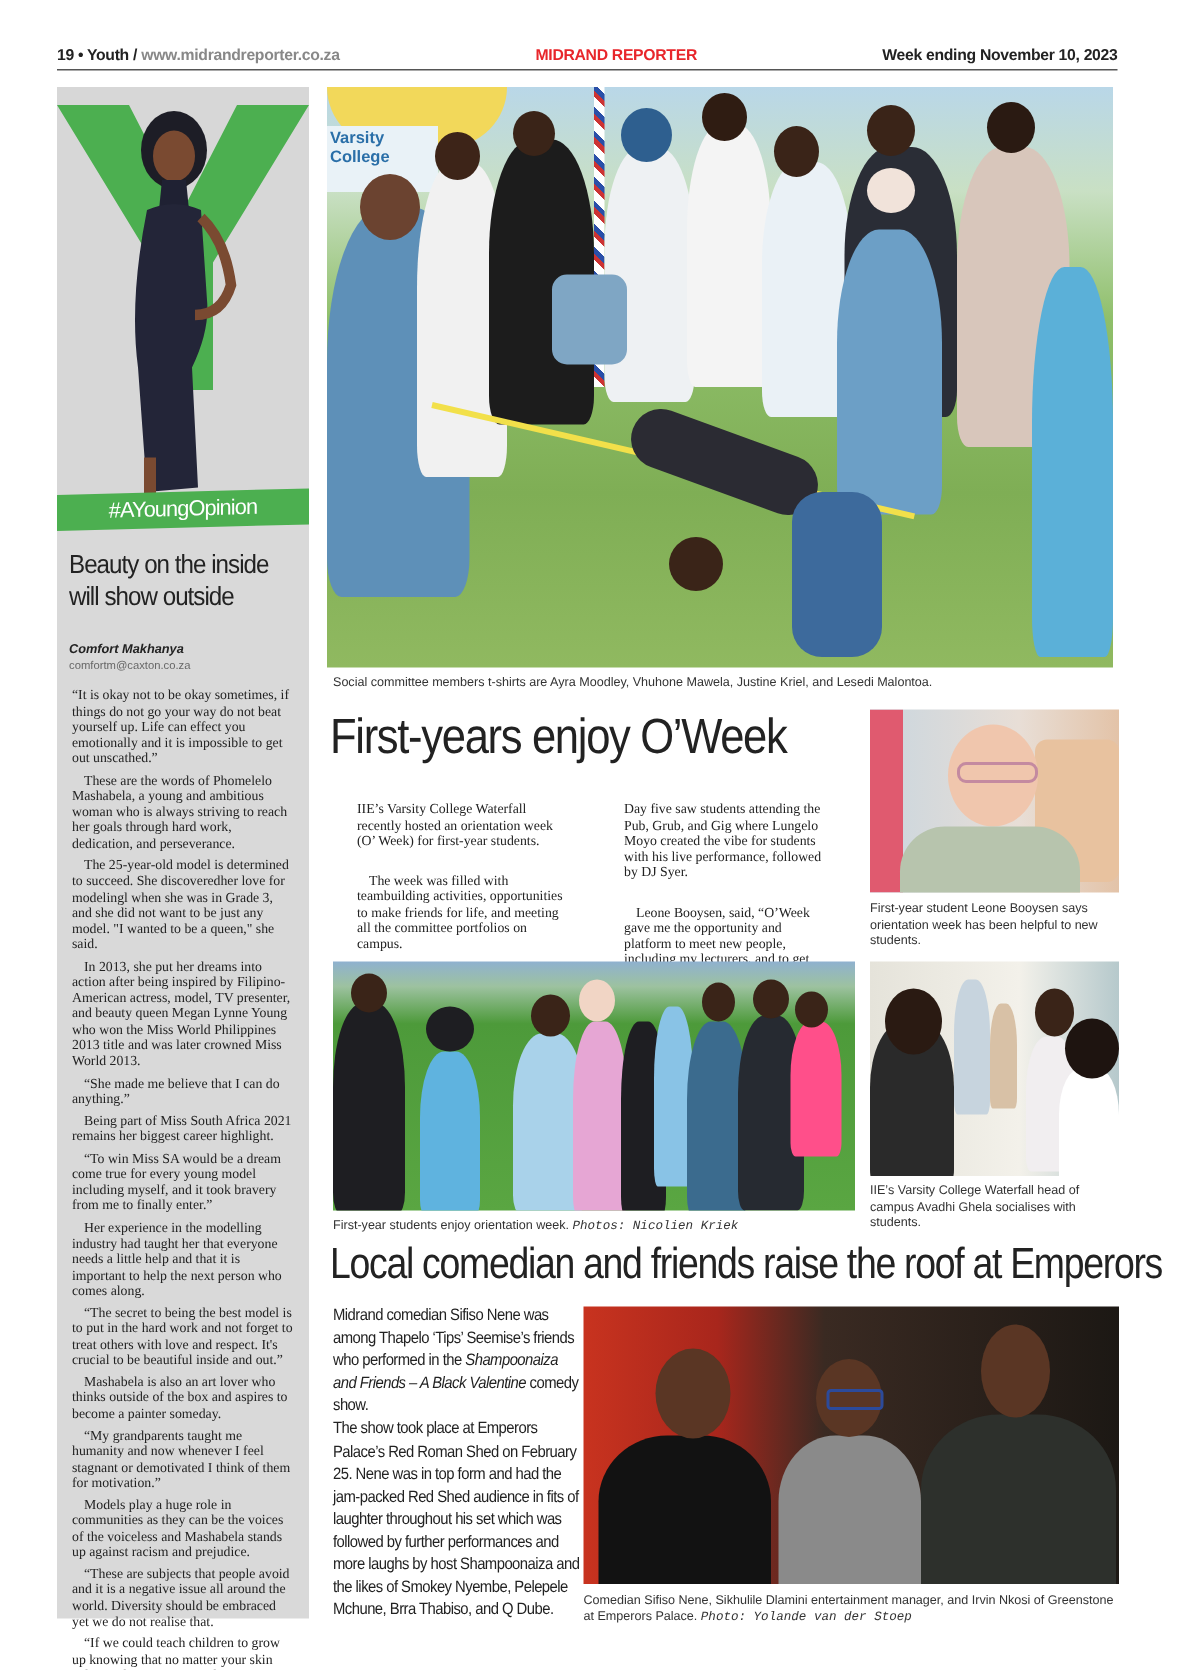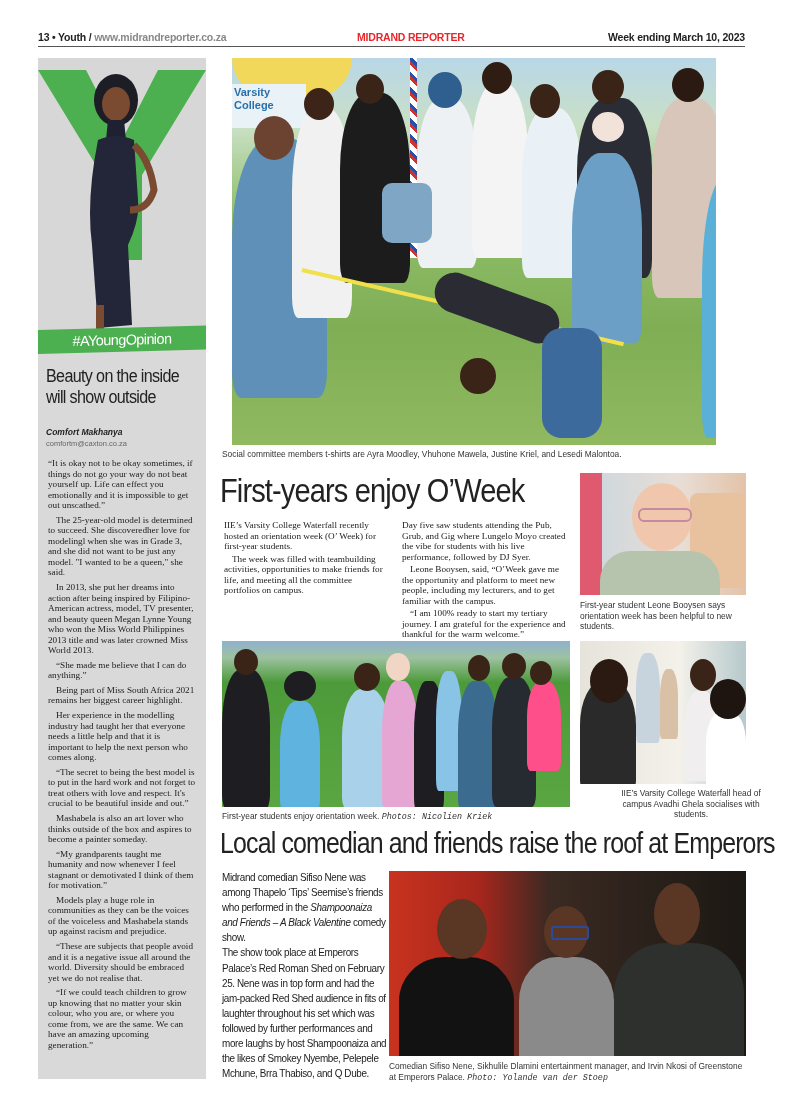--- a/index.html
+++ b/index.html
@@ -20,43 +20,43 @@
   .tagbar{position:absolute;left:0;top:272px;width:168px;height:24px;background:#4caf50;color:#fff;font-family:"Liberation Sans",sans-serif;font-size:14.5px;line-height:24px;text-align:center;letter-spacing:-0.6px;transform:skewY(-1.5deg);transform-origin:left;}
   .op-title{position:absolute;left:8px;top:308px;width:156px;font-family:"Liberation Sans",sans-serif;font-size:17.5px;line-height:21px;color:#222;letter-spacing:-0.7px;transform:scaleX(0.92);transform-origin:left;}
   .byline{position:absolute;left:8px;top:369px;font-family:"Liberation Sans",sans-serif;font-weight:bold;font-style:italic;font-size:8.5px;color:#222;text-align:right;}
   .email{position:absolute;left:8px;top:381px;font-family:"Liberation Sans",sans-serif;font-size:7.5px;color:#666;}
   .op-body{position:absolute;left:6px;top:396px;width:156px;font-size:9.2px;line-height:10.55px;color:#222;}
   .op-body p{margin:4px;text-indent:8px;}
   .op-body p:first-child{text-indent:0;}
 
   
   .photo{position:absolute;overflow:hidden;}
-  .main-photo{left:232px;top:58px;width:484px;height:387px;background:linear-gradient(180deg,#b9d7e8 0%,#c9e0c4 18%,#8fbf6a 40%,#7fae55 70%,#90b960 100%);}
+  .main-photo{left:218px;top:58px;width:524px;height:387px;background:linear-gradient(180deg,#b9d7e8 0%,#c9e0c4 18%,#8fbf6a 40%,#7fae55 70%,#90b960 100%);}
   .cap{position:absolute;font-family:"Liberation Sans",sans-serif;font-size:8.4px;line-height:10.5px;color:#333;}
   .cap i{font-style:italic;font-family:Liberation Mono, monospace;}
 
   .h1{position:absolute;font-family:"Liberation Sans",sans-serif;color:#222;letter-spacing:-1px;transform-origin:left;}
   .col{position:absolute;font-size:9.2px;line-height:10.55px;color:#222;}
-  .col p{margin:2px;text-indent:8px;}
+  .col p{margin:16px;text-indent:8px;}
   .col p:first-child{text-indent:0;}
 
   .sans-col{position:absolute;font-family:"Liberation Sans",sans-serif;font-size:11px;line-height:15.1px;color:#222;letter-spacing:-0.4px;transform:scaleX(0.9);transform-origin:left;width:185px;}
   .sans-col p{margin:0;}
   .sans-col i{font-style:italic;}
 
   .person{position:absolute;border-radius:40% 40% 10% 10%;}
   .head{position:absolute;border-radius:50%;}
 </style>
 </head>
 <body>
 
 <div class="abs hdr">
-  <span class="left"><span>13 • Youth / </span><span class="url">www.midrandreporter.co.za</span></span>
+  <span class="left"><span>19 • Youth / </span><span class="url">www.midrandreporter.co.za</span></span>
   <span class="center">MIDRAND REPORTER</span>
-  <span class="right">Week ending March 10, 2023</span>
+  <span class="right">Week ending November 10, 2023</span>
 </div>
 
 <div class="abs sidebar">
   <div class="hero">
     <svg class="bigY" viewBox="0 0 168 200">
       <polygon points="0,0 48,0 84,70 120,0 168,0 104,105 104,190 64,190 64,105" fill="#4caf50"></polygon>
     </svg>
     <svg class="model" viewBox="0 0 95 262">
       <ellipse cx="48" cy="30" rx="22" ry="26" fill="#1d1d26"></ellipse>
       <ellipse cx="48" cy="34" rx="14" ry="17" fill="#7a4a31"></ellipse>
@@ -65,24 +65,26 @@
       <path d="M66 75 Q82 90 86 120 Q80 140 62 140" stroke="#7a4a31" stroke-width="7" fill="none"></path>
       <rect x="28" y="235" width="8" height="25" fill="#7a4a31"></rect>
     </svg>
   </div>
   <div class="tagbar">#AYoungOpinion</div>
   <div class="op-title">Beauty on the inside will show outside</div>
   <div class="byline">Comfort Makhanya</div>
   <div class="email">comfortm@caxton.co.za</div>
   <div class="op-body">
     <p>“It is okay not to be okay sometimes, if things do not go your way do not beat yourself up. Life can effect you emotionally and it is impossible to get out unscathed.”</p>
+    <p>These are the words of Phomelelo Mashabela, a young and ambitious woman who is always striving to reach her goals through hard work, dedication, and perseverance.</p>
     <p>The 25-year-old model is determined to succeed. She discoveredher love for modelingl when she was in Grade 3, and she did not want to be just any model. "I wanted to be a queen," she said.</p>
     <p>In 2013, she put her dreams into action after being inspired by Filipino-American actress, model, TV presenter, and beauty queen Megan Lynne Young who won the Miss World Philippines 2013 title and was later crowned Miss World 2013.</p>
     <p>“She made me believe that I can do anything.”</p>
     <p>Being part of Miss South Africa 2021 remains her biggest career highlight.</p>
+    <p>“To win Miss SA would be a dream come true for every young model including myself, and it took bravery from me to finally enter.”</p>
     <p>Her experience in the modelling industry had taught her that everyone needs a little help and that it is important to help the next person who comes along.</p>
     <p>“The secret to being the best model is to put in the hard work and not forget to treat others with love and respect. It's crucial to be beautiful inside and out.”</p>
     <p>Mashabela is also an art lover who thinks outside of the box and aspires to become a painter someday.</p>
     <p>“My grandparents taught me humanity and now whenever I feel stagnant or demotivated I think of them for motivation.”</p>
     <p>Models play a huge role in communities as they can be the voices of the voiceless and Mashabela stands up against racism and prejudice.</p>
     <p>“These are subjects that people avoid and it is a negative issue all around the world. Diversity should be embraced yet we do not realise that.</p>
     <p>“If we could teach children to grow up knowing that no matter your skin colour, who you are, or where you come from, we are the same. We can have an amazing upcoming generation.”</p>
   </div>
 </div>
 
@@ -166,21 +168,21 @@
 <div class="photo" style="left:580px;top:641px;width:166px;height:143px;background:linear-gradient(90deg,#e5e3da,#f3f1ea 60%,#b6c9cc);">
   <div class="person" style="left:0;top:40px;width:56px;height:110px;background:#2a2a2a;"></div>
   <div class="head" style="left:10px;top:18px;width:38px;height:44px;background:#2a1a12;"></div>
   <div class="person" style="left:56px;top:12px;width:24px;height:90px;background:#c7d4de;"></div>
   <div class="person" style="left:80px;top:28px;width:18px;height:70px;background:#d8c1a6;"></div>
   <div class="person" style="left:104px;top:50px;width:34px;height:90px;background:#f1eef0;"></div>
   <div class="head" style="left:110px;top:18px;width:26px;height:32px;background:#3a2418;"></div>
   <div class="person" style="left:126px;top:70px;width:40px;height:80px;background:#ffffff;"></div>
   <div class="head" style="left:130px;top:38px;width:36px;height:40px;background:#1e1410;"></div>
 </div>
-<div class="cap" style="left:608px;top:788px;width:166px;text-align:center;">IIE’s Varsity College Waterfall head of campus Avadhi Ghela socialises with students.</div>
+<div class="cap" style="left:580px;top:788px;width:166px;">IIE’s Varsity College Waterfall head of campus Avadhi Ghela socialises with students.</div>
 
 <div class="h1" style="left:220px;top:826px;font-size:29px;line-height:34px;transform:scaleX(0.86);white-space:nowrap;">Local comedian and friends raise the roof at Emperors</div>
 
 <div class="sans-col" style="left:222px;top:870px;">
   <p><span>Midrand comedian Sifiso Nene was among Thapelo ‘Tips’ Seemise’s friends who performed in the </span><i>Shampoonaiza and Friends – A Black Valentine</i><span> comedy show.</span></p>
   <p>The show took place at Emperors Palace’s Red Roman Shed on February 25. Nene was in top form and had the jam-packed Red Shed audience in fits of laughter throughout his set which was followed by further performances and more laughs by host Shampoonaiza and the likes of Smokey Nyembe, Pelepele Mchune, Brra Thabiso, and Q Dube.</p>
 </div>
 
 <div class="photo" style="left:389px;top:871px;width:357px;height:185px;background:linear-gradient(90deg,#c8331f 0%,#a8261c 25%,#3a2a22 45%,#1c1814 100%);">
   <div class="person" style="left:10px;top:86px;width:115px;height:110px;background:#121212;"></div>

